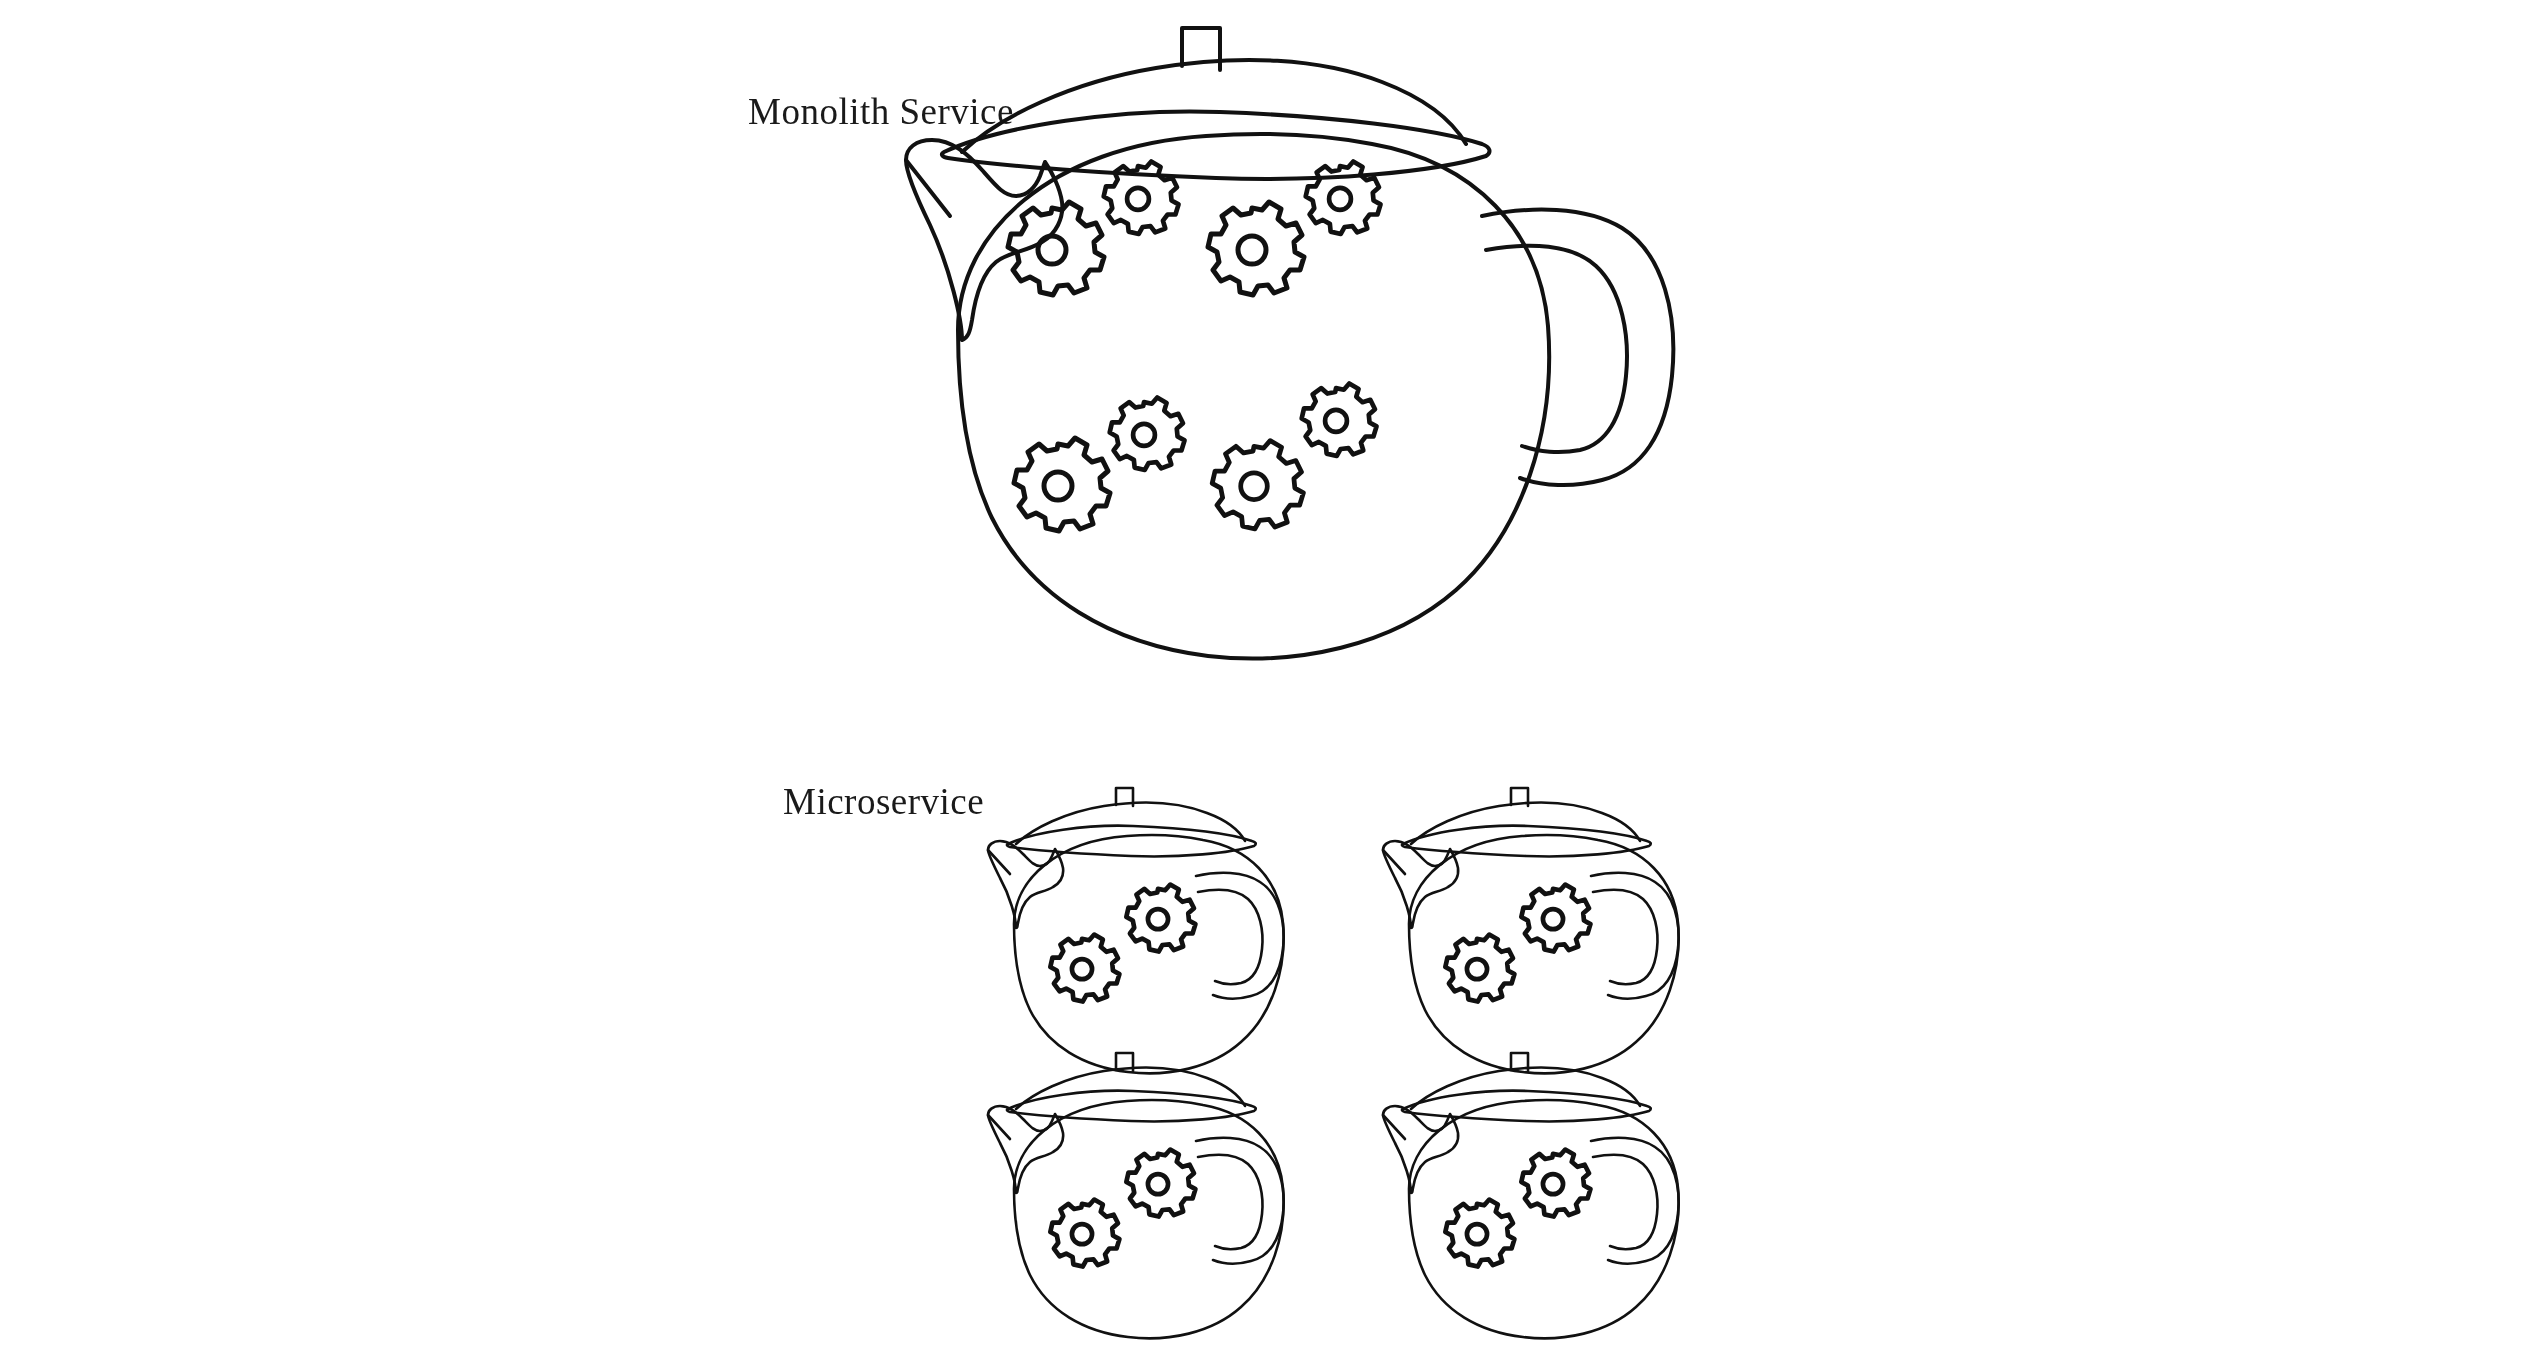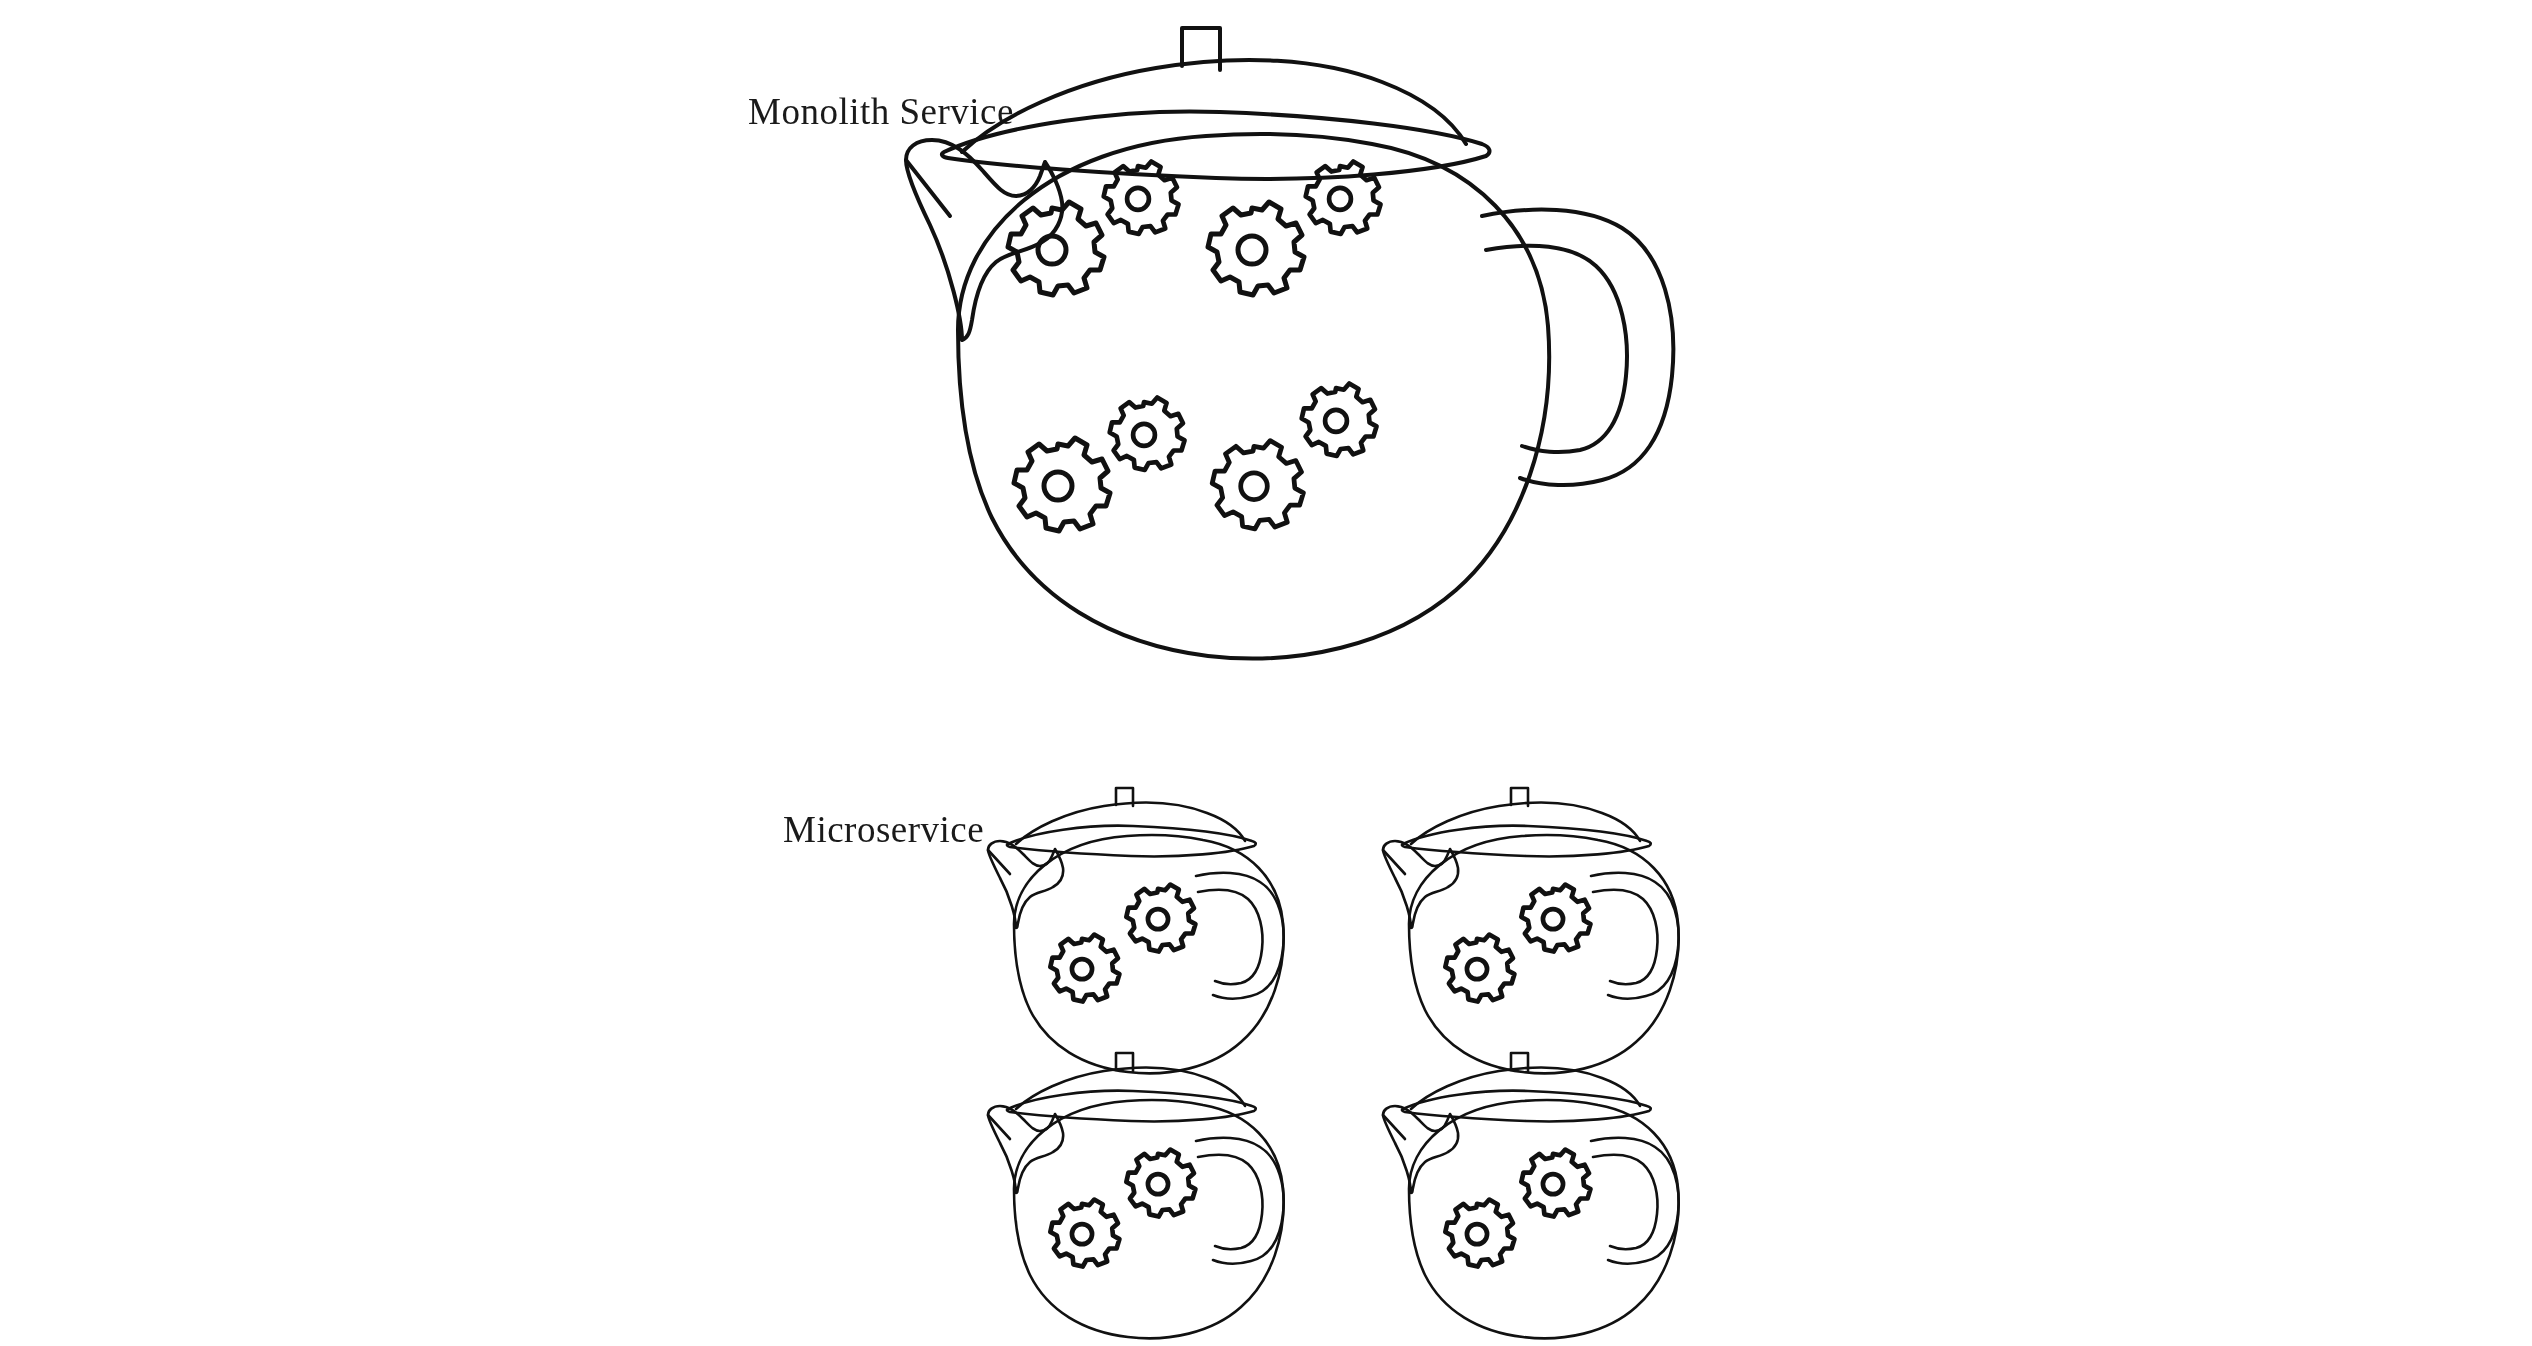--- a/index.html
+++ b/index.html
@@ -29,21 +29,20 @@
   }
   #monolith-label {
     left: 748px;
     top: 90px;
     font-size: 37px;
   }
   #microservice-label {
     left: 783px;
     top: 780px;
     font-size: 37px;
-    margin-top: 28px;
   }
   .teapot-wrap {
     position: absolute;
   }
   #monolith-teapot {
     left: 700px;
     top: 20px;
     width: 1080px;
     height: 730px;
   }

